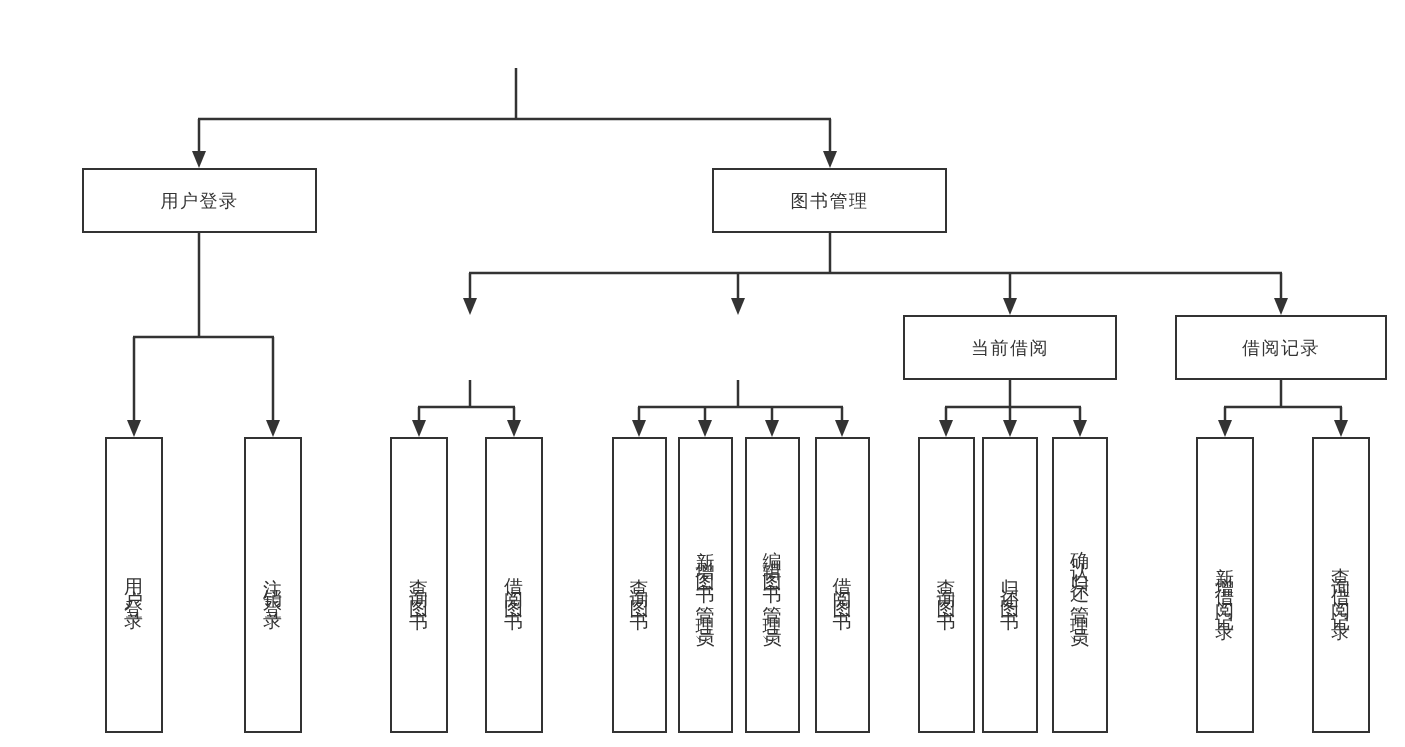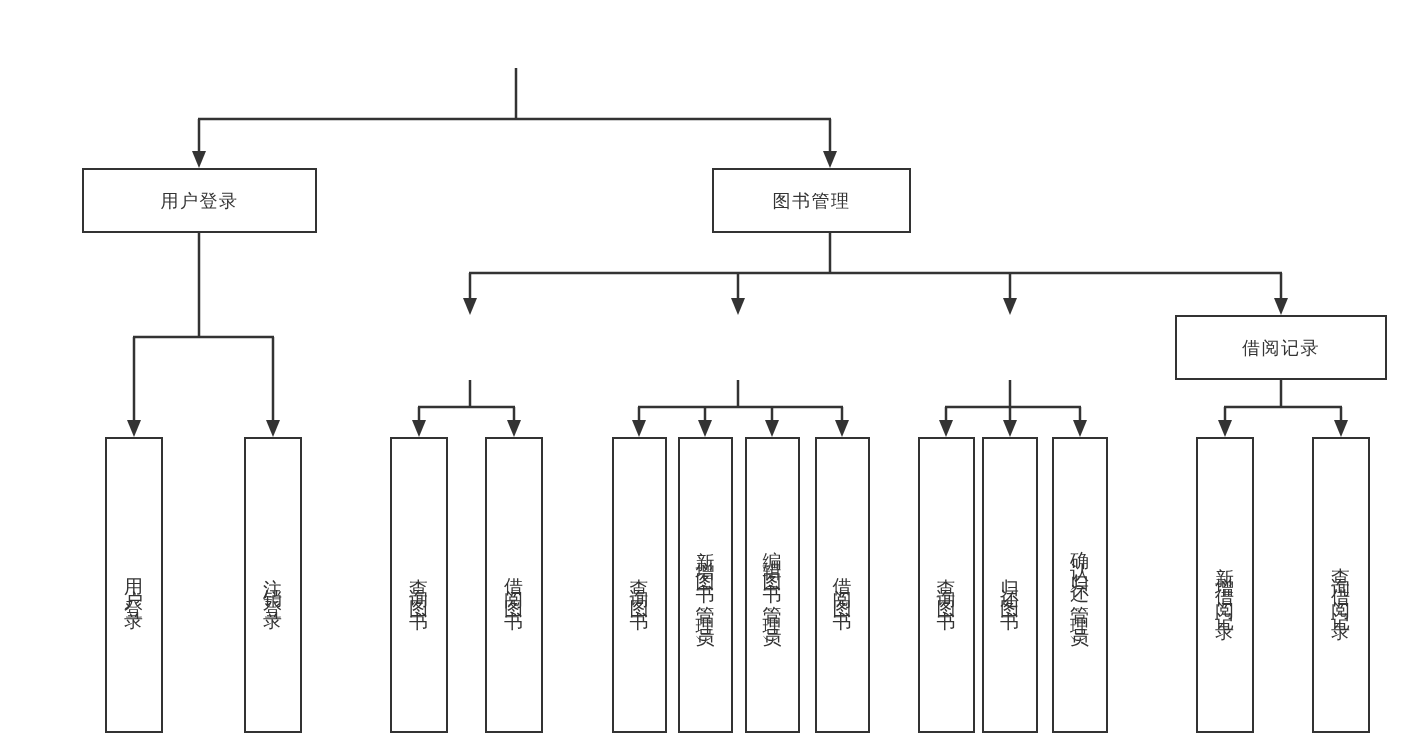--- a/index.html
+++ b/index.html
@@ -116,24 +116,27 @@
     <line x1="1225" y1="407" x2="1225" y2="423"></line>
     <polygon points="1218,420 1232,420 1225,437"></polygon>
     <line x1="1341" y1="407" x2="1341" y2="423"></line>
     <polygon points="1334,420 1348,420 1341,437"></polygon>
   </svg>
 
 
   <div class="node" style="left:82px; top:168px; width:235px; height:65px;">
     <span class="h-label">用户登录</span>
   </div>
-  <div class="node" style="left:712px; top:168px; width:199px; height:65px;">
+  <div class="node" style="left:712px; top:168px; width:235px; height:65px;">
     <span class="h-label">图书管理</span>
   </div>
 
+  <div class="node" style="left:903px; top:315px; width:214px; height:65px;">
+    <span class="h-label">当前借阅</span>
+  </div>
   <div class="node" style="left:1175px; top:315px; width:212px; height:65px;">
     <span class="h-label">借阅记录</span>
   </div>
 
   <div class="node" style="left:105px; top:437px; width:58px; height:296px;">
     <span class="v-label">用户登录</span>
   </div>
   <div class="node" style="left:244px; top:437px; width:58px; height:296px;">
     <span class="v-label">注销登录</span>
   </div>

